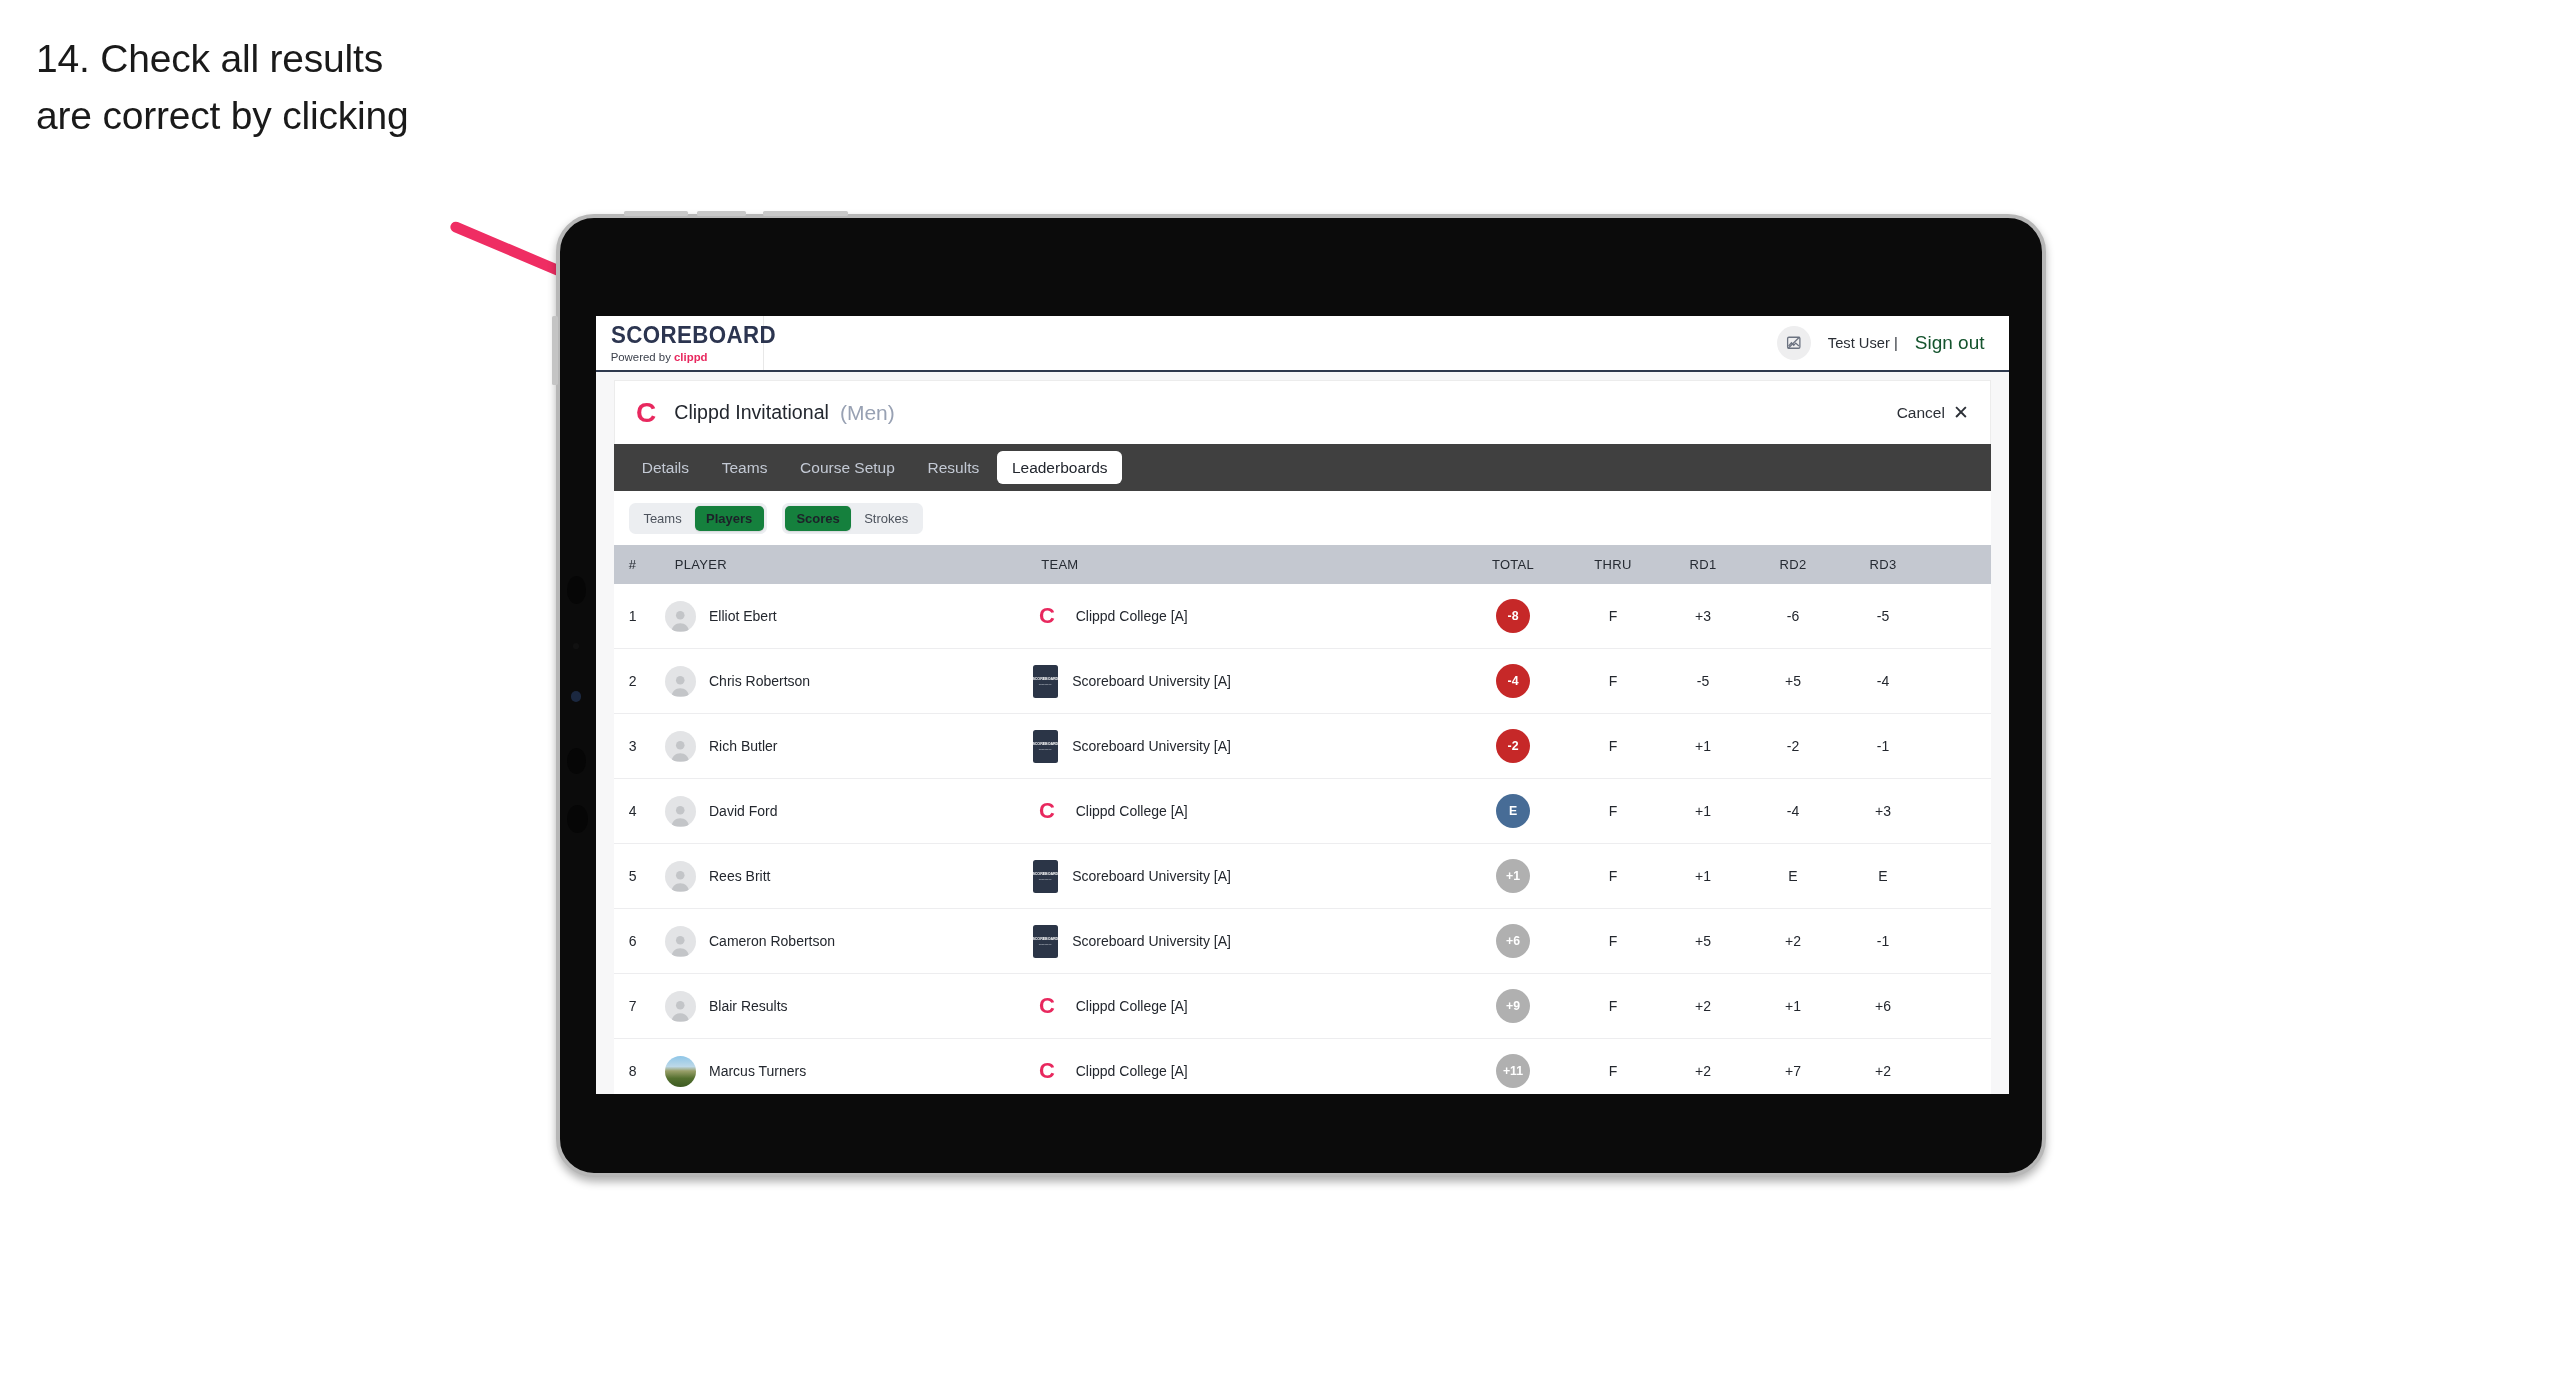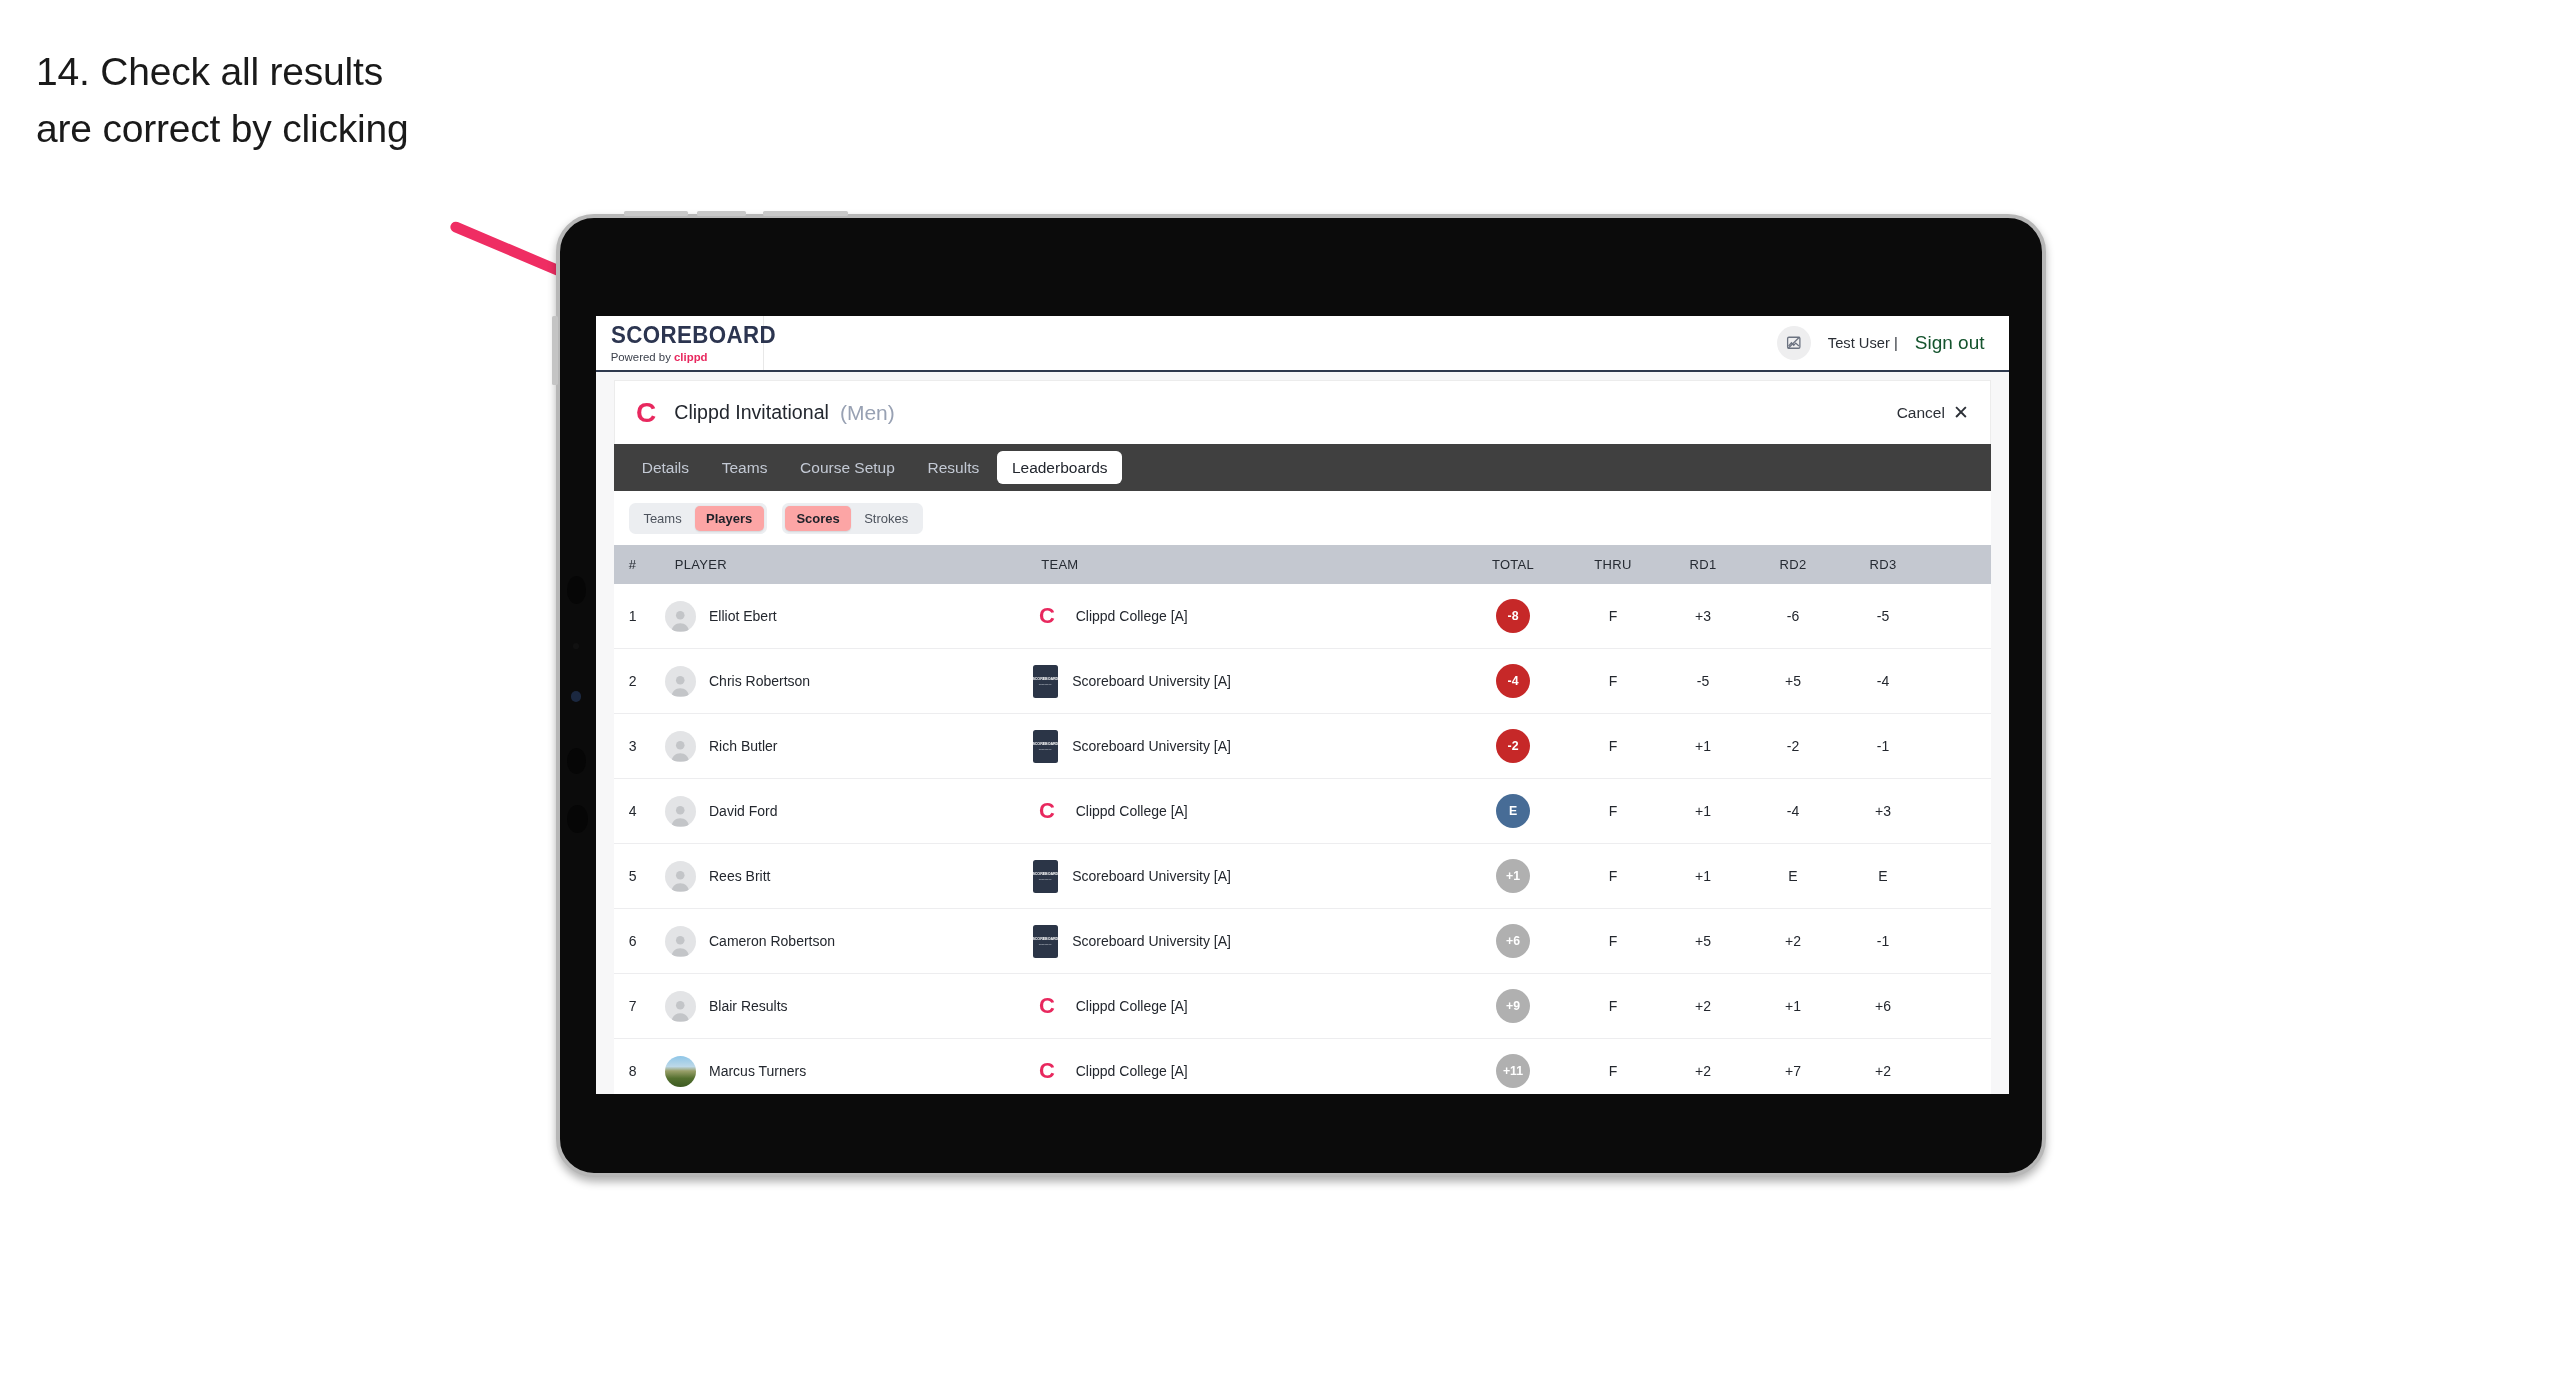--- a/index.html
+++ b/index.html
@@ -7,21 +7,21 @@
     width: 2576px; height: 1386px;
     background: #ffffff;
     font-family: "Liberation Sans", sans-serif;
     overflow: hidden;
   }
   #root { position: relative; width: 2576px; height: 1386px; }
 
   
   .caption {
     position: absolute;
-    left: 36px; top: 52px;
+    left: 36px; top: 39px;
     width: 646px;
     font-size: 39px;
     line-height: 1.02;
     color: #1a1a1a;
     letter-spacing: -0.2px;
   }
   .caption .line { display: block; margin-bottom: 17px; }
   .caption .bold { font-weight: bold; }
 
   
@@ -190,21 +190,21 @@
     display: flex; gap: 1.6px;
   }
   .seg-item {
     font-size: 13px;
     padding: 4.9px 11.4px;
     border-radius: 4.9px;
     color: #4d535d;
     cursor: pointer;
   }
   .seg-item.on {
-    background: #fca5a5;
+    background: #15803d;
     color: #1d2129;
     font-weight: bold;
     box-shadow: 0 0.8px 1.6px rgba(0,0,0,0.10);
   }
 
   
   .table { background: #fff; }
   .thead {
     display: flex; align-items: center;
     background: #c4c8d0;

